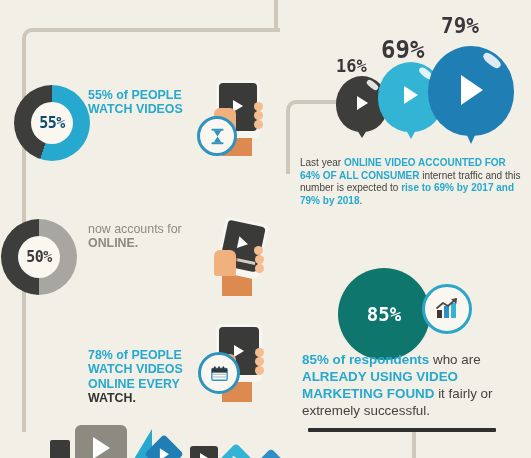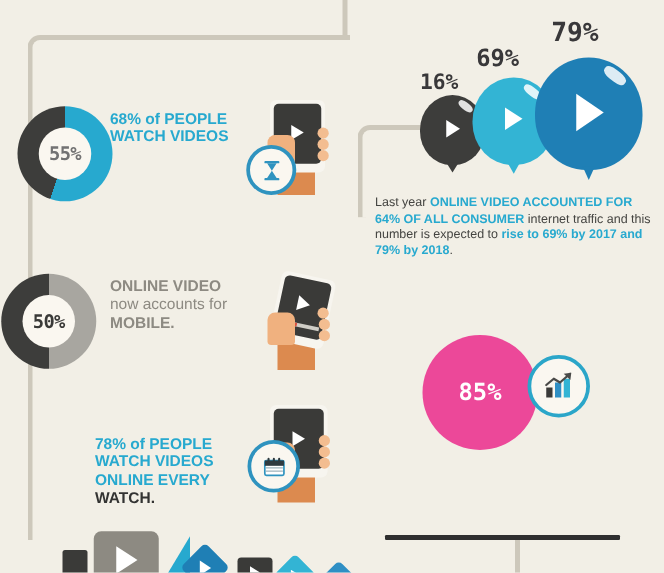--- a/index.html
+++ b/index.html
@@ -46,21 +46,21 @@
   .balloon .shine{
     position:absolute;background:rgba(255,255,255,.85);border-radius:40%;
     transform:rotate(38deg);
   }
   .play-tri{position:absolute;width:0;height:0;border-style:solid;
     border-color:transparent transparent transparent #ffffff;}
   .pct-label{position:absolute;font-family:"DejaVu Sans Mono", monospace;
     font-weight:bold;color:#39383a;text-align:right;}
 
   
-  .big-circle{position:absolute;border-radius:50%;background:#ec4899;
+  .big-circle{position:absolute;border-radius:50%;background:#0f766e;
     display:flex;align-items:center;justify-content:center;}
   .big-circle span{font-family:"DejaVu Sans Mono", monospace;font-weight:bold;color:#ffffff;}
   .badge{position:absolute;border-radius:50%;background:#faf7f0;
     border:3px solid #2ba6c9;display:flex;align-items:center;justify-content:center;}
 
   
   .tab-wrap{position:absolute;}
   .tablet{position:absolute;border-radius:4px;background:#3a3a38;}
   .tablet-frame{position:absolute;border-radius:5px;background:#f7f5ef;}
   .palm{position:absolute;background:#f0b17f;border-radius:6px 6px 3px 3px;}
@@ -80,26 +80,26 @@
 
   <div class="line-v" style="left:274px;top:-6px;height:38px;"></div>
   <div class="bracket" style="left:22px;top:28px;width:254px;height:400px;"></div>
   <div class="bracket" style="left:286px;top:100px;width:130px;height:70px;"></div>
   <div class="line-v" style="left:412px;top:430px;height:34px;"></div>
   <div class="rule-dark" style="left:308px;top:428px;width:188px;"></div>
 
   <div class="donut" style="left:14px;top:85px;width:76px;height:76px;
               background:conic-gradient(#27a9cf 0% 55%, #3d3d3b 55% 100%);">
     <div class="hole" style="width:42px;height:42px;">
-      <span style="font-size:15px;color:#737373;">55%</span>
+      <span style="font-size:15px;color:#0c4a6e;">55%</span>
     </div>
   </div>
 
   <div class="txt" style="left:88px;top:88px;width:108px;font-size:12.4px;">
-    <div><span class="b-cyan">68% of PEOPLE</span></div>
+    <div><span class="b-cyan">55% of PEOPLE</span></div>
     <div><span class="b-cyan">WATCH VIDEOS</span></div>
   </div>
 
   <div class="tab-wrap" style="left:200px;top:78px;width:72px;height:78px;">
     <div class="wrist" style="left:22px;top:44px;width:30px;height:34px;"></div>
     <div class="tablet-frame" style="left:16px;top:2px;width:44px;height:58px;"></div>
     <div class="tablet" style="left:19px;top:5px;width:38px;height:48px;"></div>
     <div class="play-tri" style="left:33px;top:22px;border-width:6px 0 6px 10px;"></div>
     <div class="palm" style="left:14px;top:30px;width:22px;height:26px;"></div>
     <div class="finger" style="left:54px;top:24px;width:9px;height:9px;"></div>
@@ -114,42 +114,41 @@
   </div>
 
   <div class="donut" style="left:1px;top:219px;width:76px;height:76px;
               background:conic-gradient(#a8a6a0 0% 50%, #3d3d3b 50% 100%);">
     <div class="hole" style="width:42px;height:42px;">
       <span style="font-size:15px;color:#3a3a38;">50%</span>
     </div>
   </div>
 
   <div class="txt" style="left:88px;top:222px;width:112px;font-size:12.4px;">
-    <div><span class="b-gray">ONLINE VIDEO</span></div>
     <div><span class="n-gray">now accounts for</span></div>
-    <div><span class="b-gray">MOBILE.</span></div>
+    <div><span class="b-gray">ONLINE.</span></div>
   </div>
 
   <div class="tab-wrap" style="left:202px;top:218px;width:76px;height:76px;">
     <div class="wrist" style="left:20px;top:48px;width:30px;height:30px;"></div>
     <div style="position:absolute;left:14px;top:0px;width:52px;height:60px;transform:rotate(12deg);">
       <div class="tablet-frame" style="left:4px;top:2px;width:44px;height:56px;"></div>
       <div class="tablet" style="left:7px;top:5px;width:38px;height:46px;"></div>
       <div class="play-tri" style="left:21px;top:19px;border-width:6px 0 6px 10px;"></div>
       <div style="position:absolute;left:10px;top:41px;width:32px;height:2.5px;background:#cfcdc6;"></div>
       <div style="position:absolute;left:10px;top:41px;width:14px;height:2.5px;background:#d94f3d;"></div>
     </div>
     <div class="palm" style="left:12px;top:32px;width:22px;height:26px;"></div>
     <div class="finger" style="left:52px;top:28px;width:9px;height:9px;"></div>
     <div class="finger" style="left:53px;top:37px;width:9px;height:9px;"></div>
     <div class="finger" style="left:53px;top:46px;width:9px;height:9px;"></div>
   </div>
 
 
-  <div class="txt" style="left:76px;top:348px;width:112px;font-size:12.4px;">
+  <div class="txt" style="left:88px;top:348px;width:112px;font-size:12.4px;">
     <div><span class="b-cyan">78% of PEOPLE</span></div>
     <div><span class="b-cyan">WATCH VIDEOS</span></div>
     <div><span class="b-cyan">ONLINE EVERY</span></div>
     <div><span class="b-dark">WATCH.</span></div>
   </div>
 
   <div class="tab-wrap" style="left:200px;top:322px;width:74px;height:80px;">
     <div class="wrist" style="left:22px;top:48px;width:30px;height:32px;"></div>
     <div class="tablet-frame" style="left:16px;top:2px;width:46px;height:58px;"></div>
     <div class="tablet" style="left:19px;top:5px;width:40px;height:48px;"></div>
@@ -170,21 +169,21 @@
     </div>
   </div>
 
   <div class="pct-label" style="left:336px;top:56px;font-size:17px;">16%</div>
   <div class="balloon" style="left:336px;top:76px;width:52px;height:56px;background:#3d3d3b;">
     <div class="shine" style="left:30px;top:6px;width:13px;height:6px;"></div>
     <div class="play-tri" style="left:21px;top:20px;border-width:7px 0 7px 11px;"></div>
     <div class="knot" style="top:54px;border-top:8px solid #3d3d3b;"></div>
   </div>
 
-  <div class="pct-label" style="left:381px;top:36px;font-size:19px;">69%</div>
+  <div class="pct-label" style="left:381px;top:36px;font-size:24px;">69%</div>
   <div class="balloon" style="left:378px;top:62px;width:66px;height:70px;background:#33b4d4;">
     <div class="shine" style="left:40px;top:8px;width:16px;height:7px;"></div>
     <div class="play-tri" style="left:26px;top:24px;border-width:9px 0 9px 14px;"></div>
     <div class="knot" style="top:68px;border-top:9px solid #33b4d4;"></div>
   </div>
 
   <div class="pct-label" style="left:441px;top:14px;font-size:21px;">79%</div>
   <div class="balloon" style="left:428px;top:46px;width:86px;height:90px;background:#1f7fb5;">
     <div class="shine" style="left:54px;top:10px;width:20px;height:9px;"></div>
     <div class="play-tri" style="left:33px;top:29px;border-width:15px 0 15px 22px;"></div>
@@ -201,20 +200,23 @@
   <div class="badge" style="left:422px;top:284px;width:44px;height:44px;">
     <svg width="26" height="24" viewBox="0 0 26 24">
       <rect x="3" y="13" width="5" height="8" fill="#3a3a38"></rect>
       <rect x="10" y="9" width="5" height="12" fill="#2f8fc4"></rect>
       <rect x="17" y="6" width="5" height="15" fill="#33b4d4"></rect>
       <path d="M3 11 L9 6 L14 9 L22 2" stroke="#4a4a48" stroke-width="1.8" fill="none" stroke-linecap="round" stroke-linejoin="round"></path>
       <path d="M17 2 L23 1.2 L22.3 7" fill="#4a4a48"></path>
     </svg>
   </div>
 
+  <div class="txt" style="left:302px;top:352px;width:216px;font-size:13.4px;line-height:1.26;">
+    <span class="b-cyan">85% of respondents </span><span class="n-dark">who are </span><span class="b-cyan">ALREADY USING VIDEO MARKETING FOUND </span><span class="n-dark">it fairly or extremely successful.</span>
+  </div>
 
   <div class="rr" style="left:50px;top:440px;width:20px;height:28px;background:#3a3a38;border-radius:2px;"></div>
   <div class="rr" style="left:75px;top:425px;width:52px;height:46px;background:#8d8a82;">
     <div class="play-tri" style="left:18px;top:12px;border-width:11px 0 11px 17px;"></div>
   </div>
   <div style="position:absolute;left:128px;top:429px;width:0;height:0;
               border-style:solid;border-width:0 0 40px 24px;border-color:transparent transparent #27a9cf transparent;"></div>
   <div class="dia" style="left:150px;top:440px;width:28px;height:28px;background:#1f7fb5;">
     <div class="play-tri" style="left:10px;top:8px;border-width:6px 0 6px 9px;transform:rotate(-45deg);"></div>
   </div>

